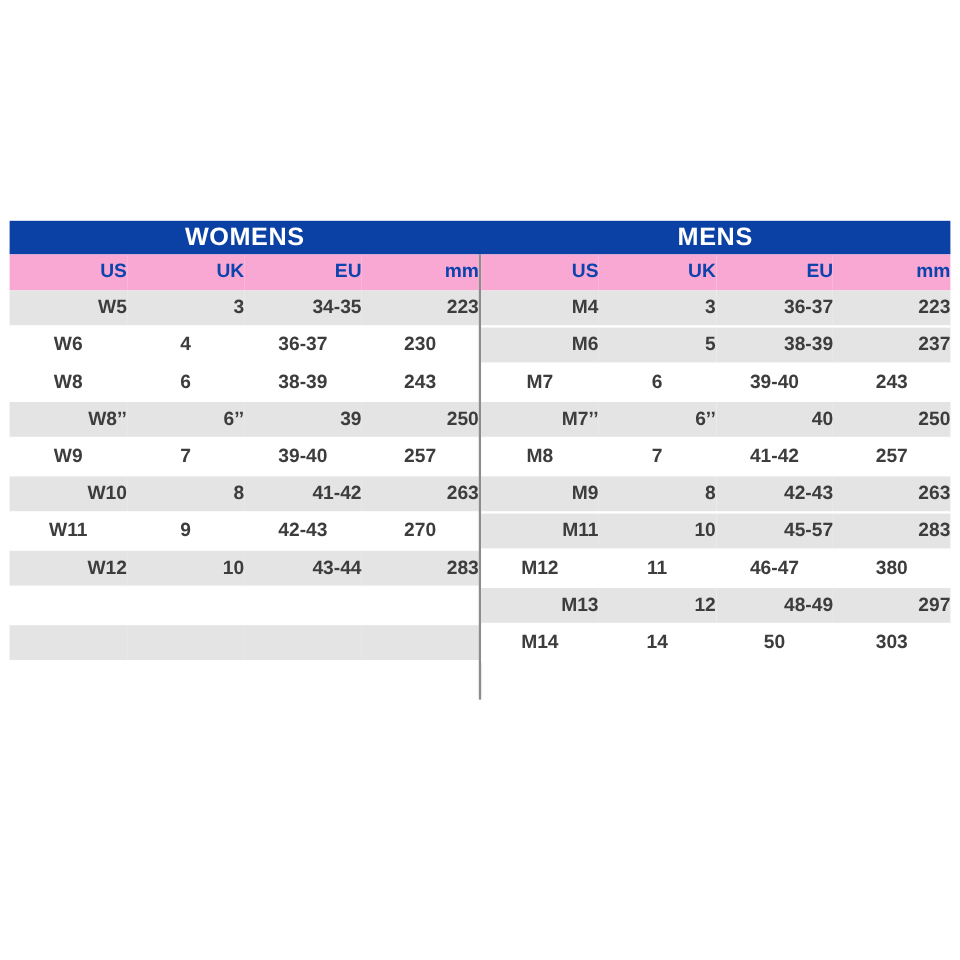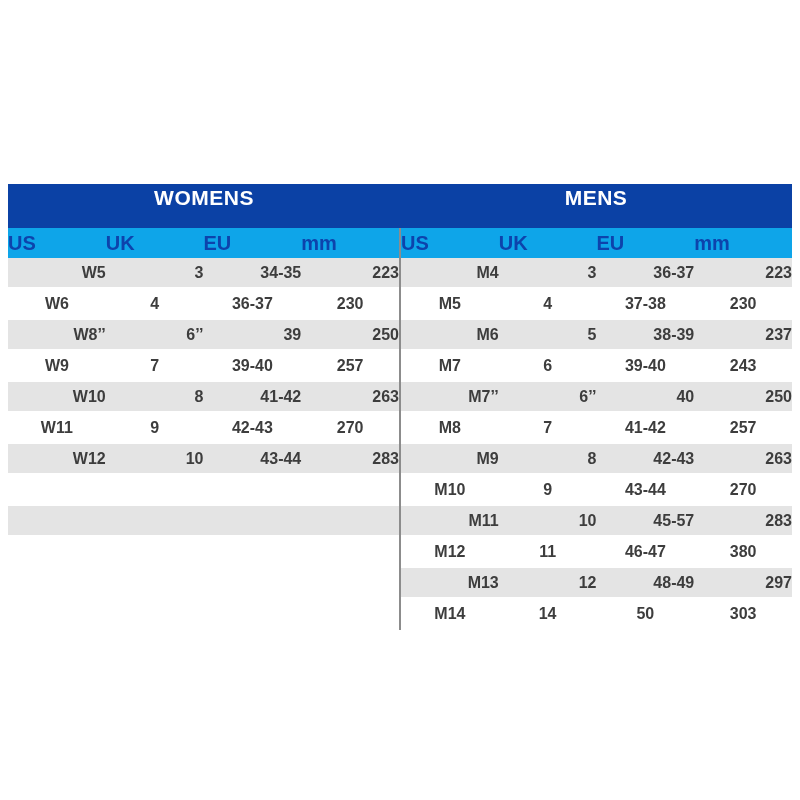--- a/index.html
+++ b/index.html
@@ -16,21 +16,21 @@
     overflow: hidden;
   }
   .size-chart {
     position: absolute;
     left: 8px;
     top: 184px;
     width: 784px;
   }
   .band {
     display: flex;
-    height: 44px;
+    height: 28px;
     background: var(--header-blue, #0b41a5);
   }
   .band-label {
     flex: 1;
     text-align: center;
     color: var(--header-text, #ffffff);
     font-weight: 700;
     font-size: 21px;
     line-height: 28px;
     letter-spacing: 0.5px;
@@ -47,26 +47,26 @@
     width: 2px;
     background: var(--divider-gray, #8c8c8c);
   }
   table {
     width: 100%;
     border-collapse: collapse;
     table-layout: fixed;
   }
   th {
     height: 30px;
-    font-size: 20px;
+    font-size: 16px;
     font-weight: 700;
     color: var(--column-header-blue, #0d43ac);
-    text-align: left;
+    text-align: right;
     vertical-align: middle;
-    background: #0ea5e9;
+    background: #f9a8d4;
     padding: 0;
   }
   td {
     height: 29px;
     padding: 0;
     border-bottom: 2px solid #ffffff;
     font-size: 16px;
     font-weight: 700;
     color: var(--data-text, #3d3d3d);
     text-align: center;
@@ -111,20 +111,26 @@
               </tr>
 
               <tr class="row-white">
                 <td>W6</td>
                 <td>4</td>
                 <td>36-37</td>
                 <td>230</td>
               </tr>
 
 
+              <tr class="row-white">
+                <td>W8</td>
+                <td>6</td>
+                <td>38-39</td>
+                <td>243</td>
+              </tr>
 
               <tr class="row-gray">
                 <td>W8’’</td>
                 <td>6’’</td>
                 <td>39</td>
                 <td>250</td>
               </tr>
 
               <tr class="row-white">
                 <td>W9</td>
@@ -192,26 +198,20 @@
           </thead>
           <tbody>
 
               <tr class="row-gray">
                 <td>M4</td>
                 <td>3</td>
                 <td>36-37</td>
                 <td>223</td>
               </tr>
 
-              <tr class="row-white">
-                <td>M5</td>
-                <td>4</td>
-                <td>37-38</td>
-                <td>230</td>
-              </tr>
 
               <tr class="row-gray">
                 <td>M6</td>
                 <td>5</td>
                 <td>38-39</td>
                 <td>237</td>
               </tr>
 
               <tr class="row-white">
                 <td>M7</td>
@@ -234,26 +234,20 @@
                 <td>257</td>
               </tr>
 
               <tr class="row-gray">
                 <td>M9</td>
                 <td>8</td>
                 <td>42-43</td>
                 <td>263</td>
               </tr>
 
-              <tr class="row-white">
-                <td>M10</td>
-                <td>9</td>
-                <td>43-44</td>
-                <td>270</td>
-              </tr>
 
               <tr class="row-gray">
                 <td>M11</td>
                 <td>10</td>
                 <td>45-57</td>
                 <td>283</td>
               </tr>
 
               <tr class="row-white">
                 <td>M12</td>

